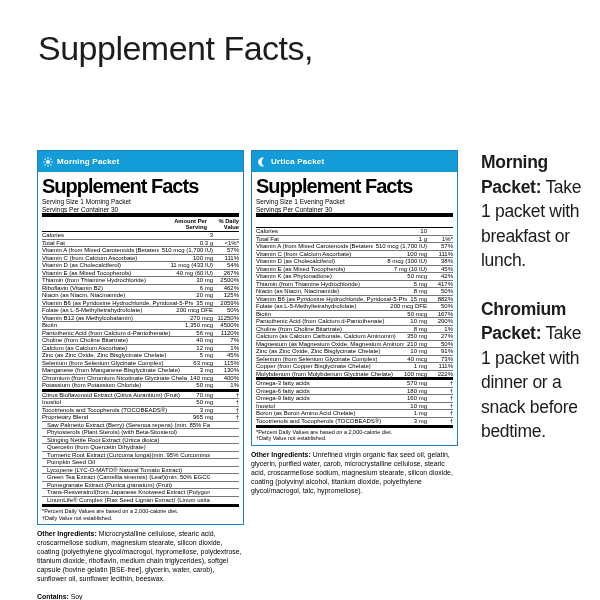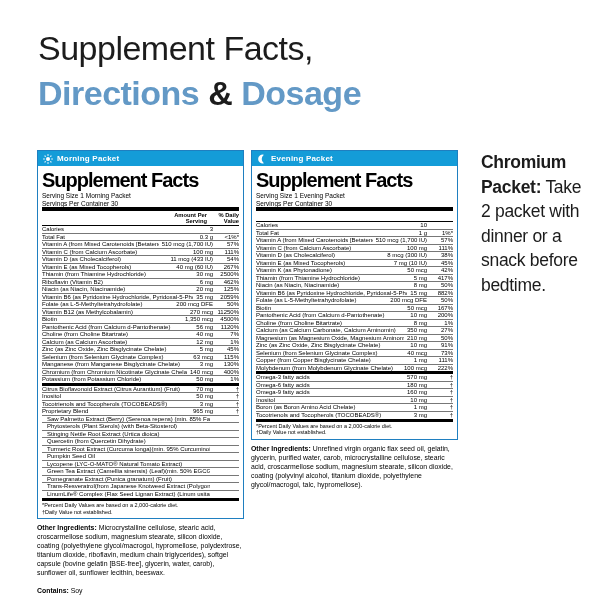--- a/index.html
+++ b/index.html
@@ -12,21 +12,21 @@
   .heading{position:absolute;left:38px;top:26px;line-height:45px;font-size:34px;letter-spacing:-0.5px;}
   .heading .l1{color:#1c1c1c;font-weight:400;}
   .heading .l2{font-weight:bold;}
   .heading .blue{color:#6399c6;}
   .heading .amp{color:#1c1c1c;}
   
   .col{position:absolute;top:150px;width:207px;}
   .col.morning{left:37px;}
   .col.evening{left:251px;}
   .sf-box{border:1.5px solid #1f7fc0;background:#fff;box-sizing:border-box;}
-  .packet-bar{background:#149cd8;color:#fff;height:15px;display:flex;align-items:center;gap:4px;padding-left:5px;}
+  .packet-bar{background:#149cd8;color:#fff;height:21px;display:flex;align-items:center;gap:4px;padding-left:5px;}
   .packet-bar .plabel{font-size:8px;font-weight:bold;letter-spacing:0.2px;}
   .packet-bar svg{display:block;}
   .sf-inner{padding:2px 4px 3px 4px;}
   .sf-title{font-size:20px;font-weight:bold;letter-spacing:-1px;line-height:24px;white-space:nowrap;}
   .sf-serving{font-size:6.5px;line-height:7.5px;}
   .sf-colhead{border-top:4px solid #000;border-bottom:1px solid #000;min-height:8px;
     display:flex;justify-content:flex-end;gap:6px;padding:1px 0;}
   .sf-colhead .c1{width:44px;text-align:right;font-size:5.8px;font-weight:bold;line-height:6.2px;}
   .sf-colhead .c2{width:26px;text-align:right;font-size:5.8px;font-weight:bold;line-height:6.2px;}
   .sf-rows{}
@@ -43,21 +43,20 @@
   .contains-line{font-size:6.9px;line-height:9px;margin-top:9px;}
   
   .directions{position:absolute;left:481px;top:150px;width:114px;font-size:17.5px;line-height:24.5px;color:#1c1c1c;letter-spacing:-0.3px;}
   .directions p{margin:0 0 24px 0;}
 </style>
 </head>
 <body>
 
 <div class="heading">
   <div class="l1">Supplement Facts,</div>
-  <div class="l2"><span class="blue">Directions</span><span class="amp"> &amp; </span><span class="blue">Dosage</span></div>
 </div>
 
 <div class="col morning">
   <div class="sf-box">
     <div class="packet-bar">
       <span>
         <svg width="10" height="10" viewBox="0 0 12 12">
           <circle cx="6" cy="6" r="2.4" fill="#fff"></circle>
           <g stroke="#fff" stroke-width="1.4">
             <line x1="6" y1="0.2" x2="6" y2="2.1"></line>
@@ -275,21 +274,21 @@
 </div>
 
 <div class="col evening">
   <div class="sf-box">
     <div class="packet-bar">
       <span>
         <svg width="10" height="10" viewBox="0 0 12 12">
           <path d="M 8.2 0.8 A 5.4 5.4 0 1 0 8.2 11.2 A 6.6 6.6 0 0 1 8.2 0.8 Z" fill="#fff"></path>
         </svg>
       </span>
-      <span class="plabel">Evening Packet</span>
+      <span class="plabel">Urtica Packet</span>
     </div>
     <div class="sf-inner">
       <div class="sf-title">Supplement Facts</div>
       <div class="sf-serving">Serving Size 1 Evening Packet</div>
       <div class="sf-serving">Servings Per Container 30</div>
       <div class="sf-colhead">
         <span class="c1"></span>
         <span class="c2"></span>
       </div>
       <div class="sf-rows">
@@ -427,14 +426,15 @@
       <div class="sf-foot">
         <div>*Percent Daily Values are based on a 2,000-calorie diet.</div>
         <div>†Daily Value not established.</div>
       </div>
     </div>
   </div>
   <div class="other-ing"><b>Other Ingredients:</b><span> Unrefined virgin organic flax seed oil, gelatin, glycerin, purified water, carob, microcrystalline cellulose, stearic acid, croscarmellose sodium, magnesium stearate, silicon dioxide, coating (polyvinyl alcohol, titanium dioxide, polyethylene glycol/macrogol, talc, hypromellose).</span></div>
 </div>
 
 <div class="directions">
-  <p><b>Chromium Packet:</b><span> Take 2 packet with dinner or a snack before bedtime.</span></p>
+  <p><b>Morning Packet:</b><span> Take 1 packet with breakfast or lunch.</span></p>
+  <p><b>Chromium Packet:</b><span> Take 1 packet with dinner or a snack before bedtime.</span></p>
 </div>
 
 </body></html>

